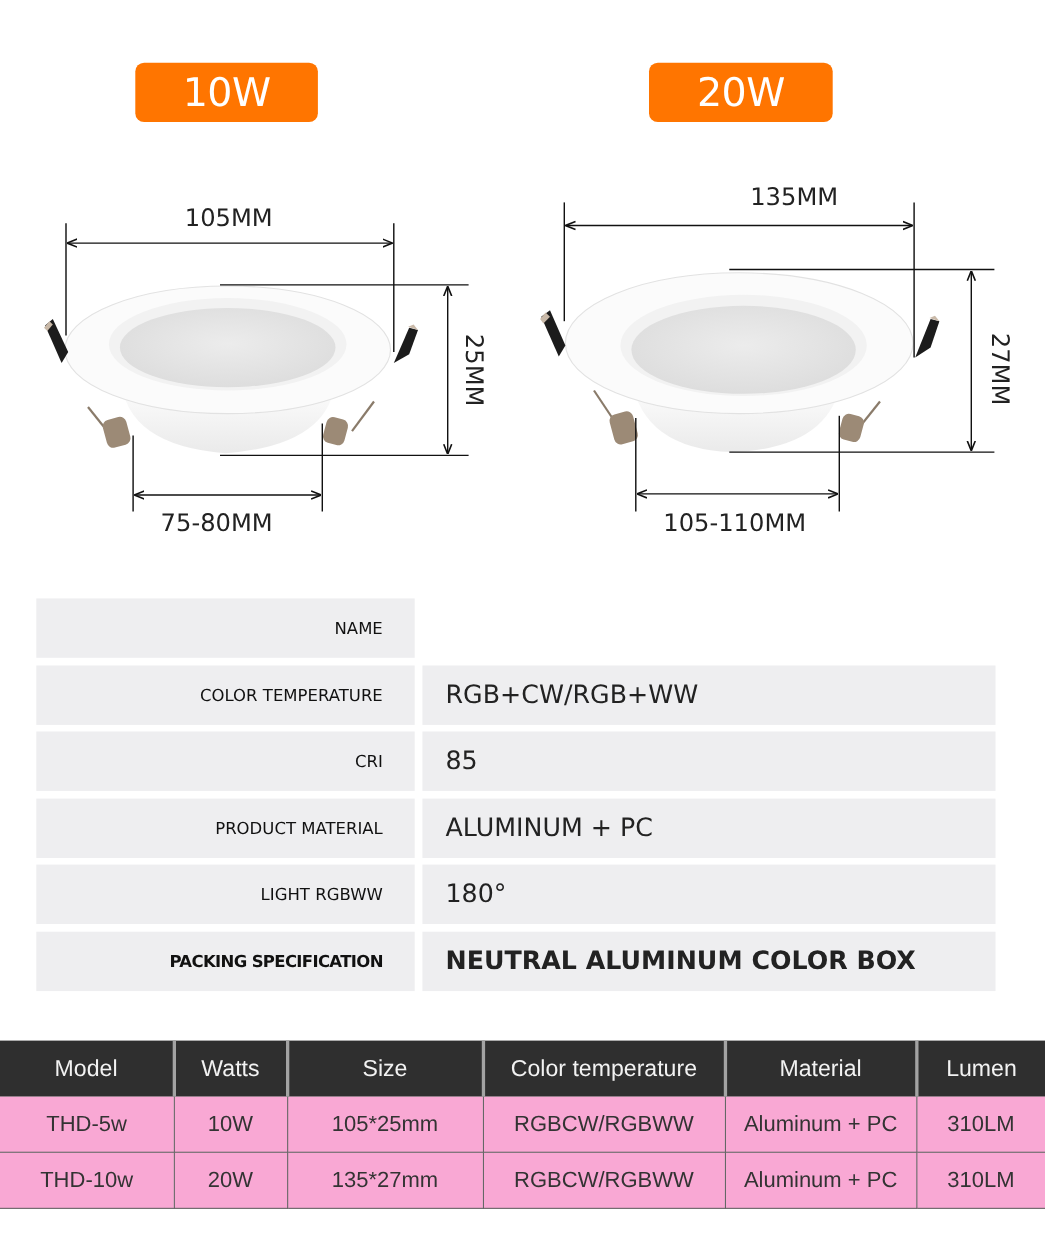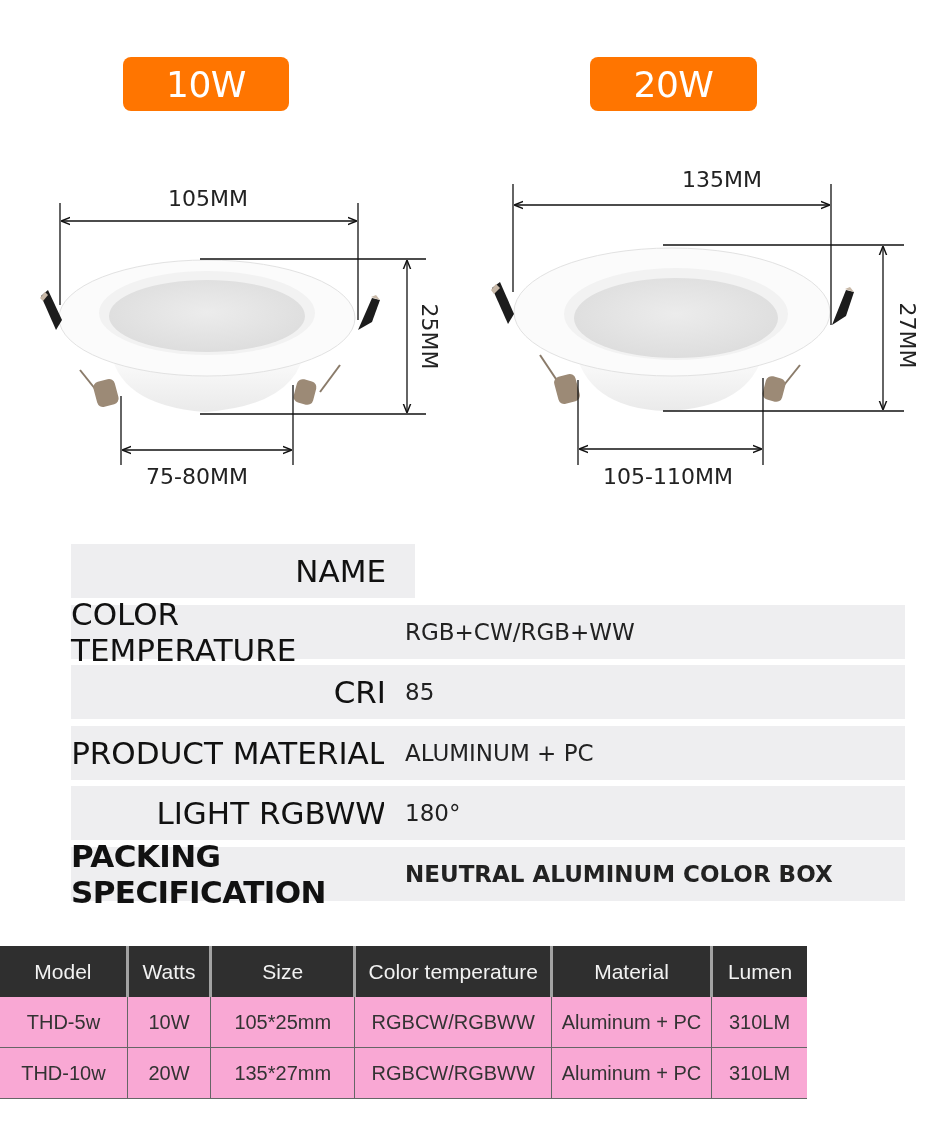--- a/index.html
+++ b/index.html
@@ -3,23 +3,23 @@
 <meta charset="utf-8">
 <style>
   html, body { margin: 0; padding: 0; background: #ffffff; }
   body { width: 950px; height: 1141px; position: relative; overflow: hidden; font-family: "DejaVu Sans", sans-serif; color: #1a1a1a; }
   .badge { position: absolute; top: 57px; height: 54px; background: #ff7500; border-radius: 8px; color: #fff; font-size: 36px; display: flex; align-items: center; justify-content: center; font-family: "DejaVu Sans", sans-serif; letter-spacing: -0.5px; }
   .dim-label { position: absolute; font-size: 22px; color: #222; font-family: "DejaVu Sans", sans-serif; white-space: nowrap; }
   .dim-label.vert { transform: rotate(90deg); transform-origin: center center; }
   svg.diagram { position: absolute; left: 0; top: 0; }
   .spec-table { position: absolute; left: 33px; top: 544px; width: 872px; }
   .spec-row { position: absolute; left: 0; height: 54px; width: 872px; }
-  .spec-key { position: absolute; left: 0; top: 0; width: 344px; height: 54px; background: #eeeef0; display: flex; align-items: center; justify-content: flex-end; padding-right: 29px; box-sizing: border-box; font-size: 31px; color: #111; margin-left: 38px; }
+  .spec-key { position: absolute; left: 0; top: 0; width: 344px; height: 54px; background: #eeeef0; display: flex; align-items: center; justify-content: flex-end; padding-right: 29px; box-sizing: border-box; font-size: 15px; color: #111; }
   .spec-val { position: absolute; left: 351px; top: 0; width: 521px; height: 54px; background: #eeeef0; display: flex; align-items: center; padding-left: 21px; box-sizing: border-box; font-size: 23px; color: #222; }
-  .model-table { position: absolute; left: 0; top: 946px; width: 807px; border-collapse: collapse; font-family: "Liberation Sans", sans-serif; padding-left: 37px; }
+  .model-table { position: absolute; left: 0; top: 946px; width: 950px; border-collapse: collapse; font-family: "Liberation Sans", sans-serif; padding-left: 37px; }
   .model-table th { background: #2f2f2f; color: #f2f2f2; font-weight: normal; font-size: 21px; height: 51px; border-left: 3px solid #a3a3a3; border-right: 1px solid #888; padding: 0; }
   .model-table td { background: #f9a8d4; color: #333; font-size: 20px; height: 50px; text-align: center; border: 1px solid #666; border-top: none; padding: 0; white-space: nowrap; }
   .model-table tr td:first-child, .model-table tr th:first-child { border-left: none; }
   .model-table tr td:last-child, .model-table tr th:last-child { border-right: none; }
 </style>
 </head>
 <body>
 
 <div class="badge" style="left:123px; width:166px;">
   <span>10W</span>

